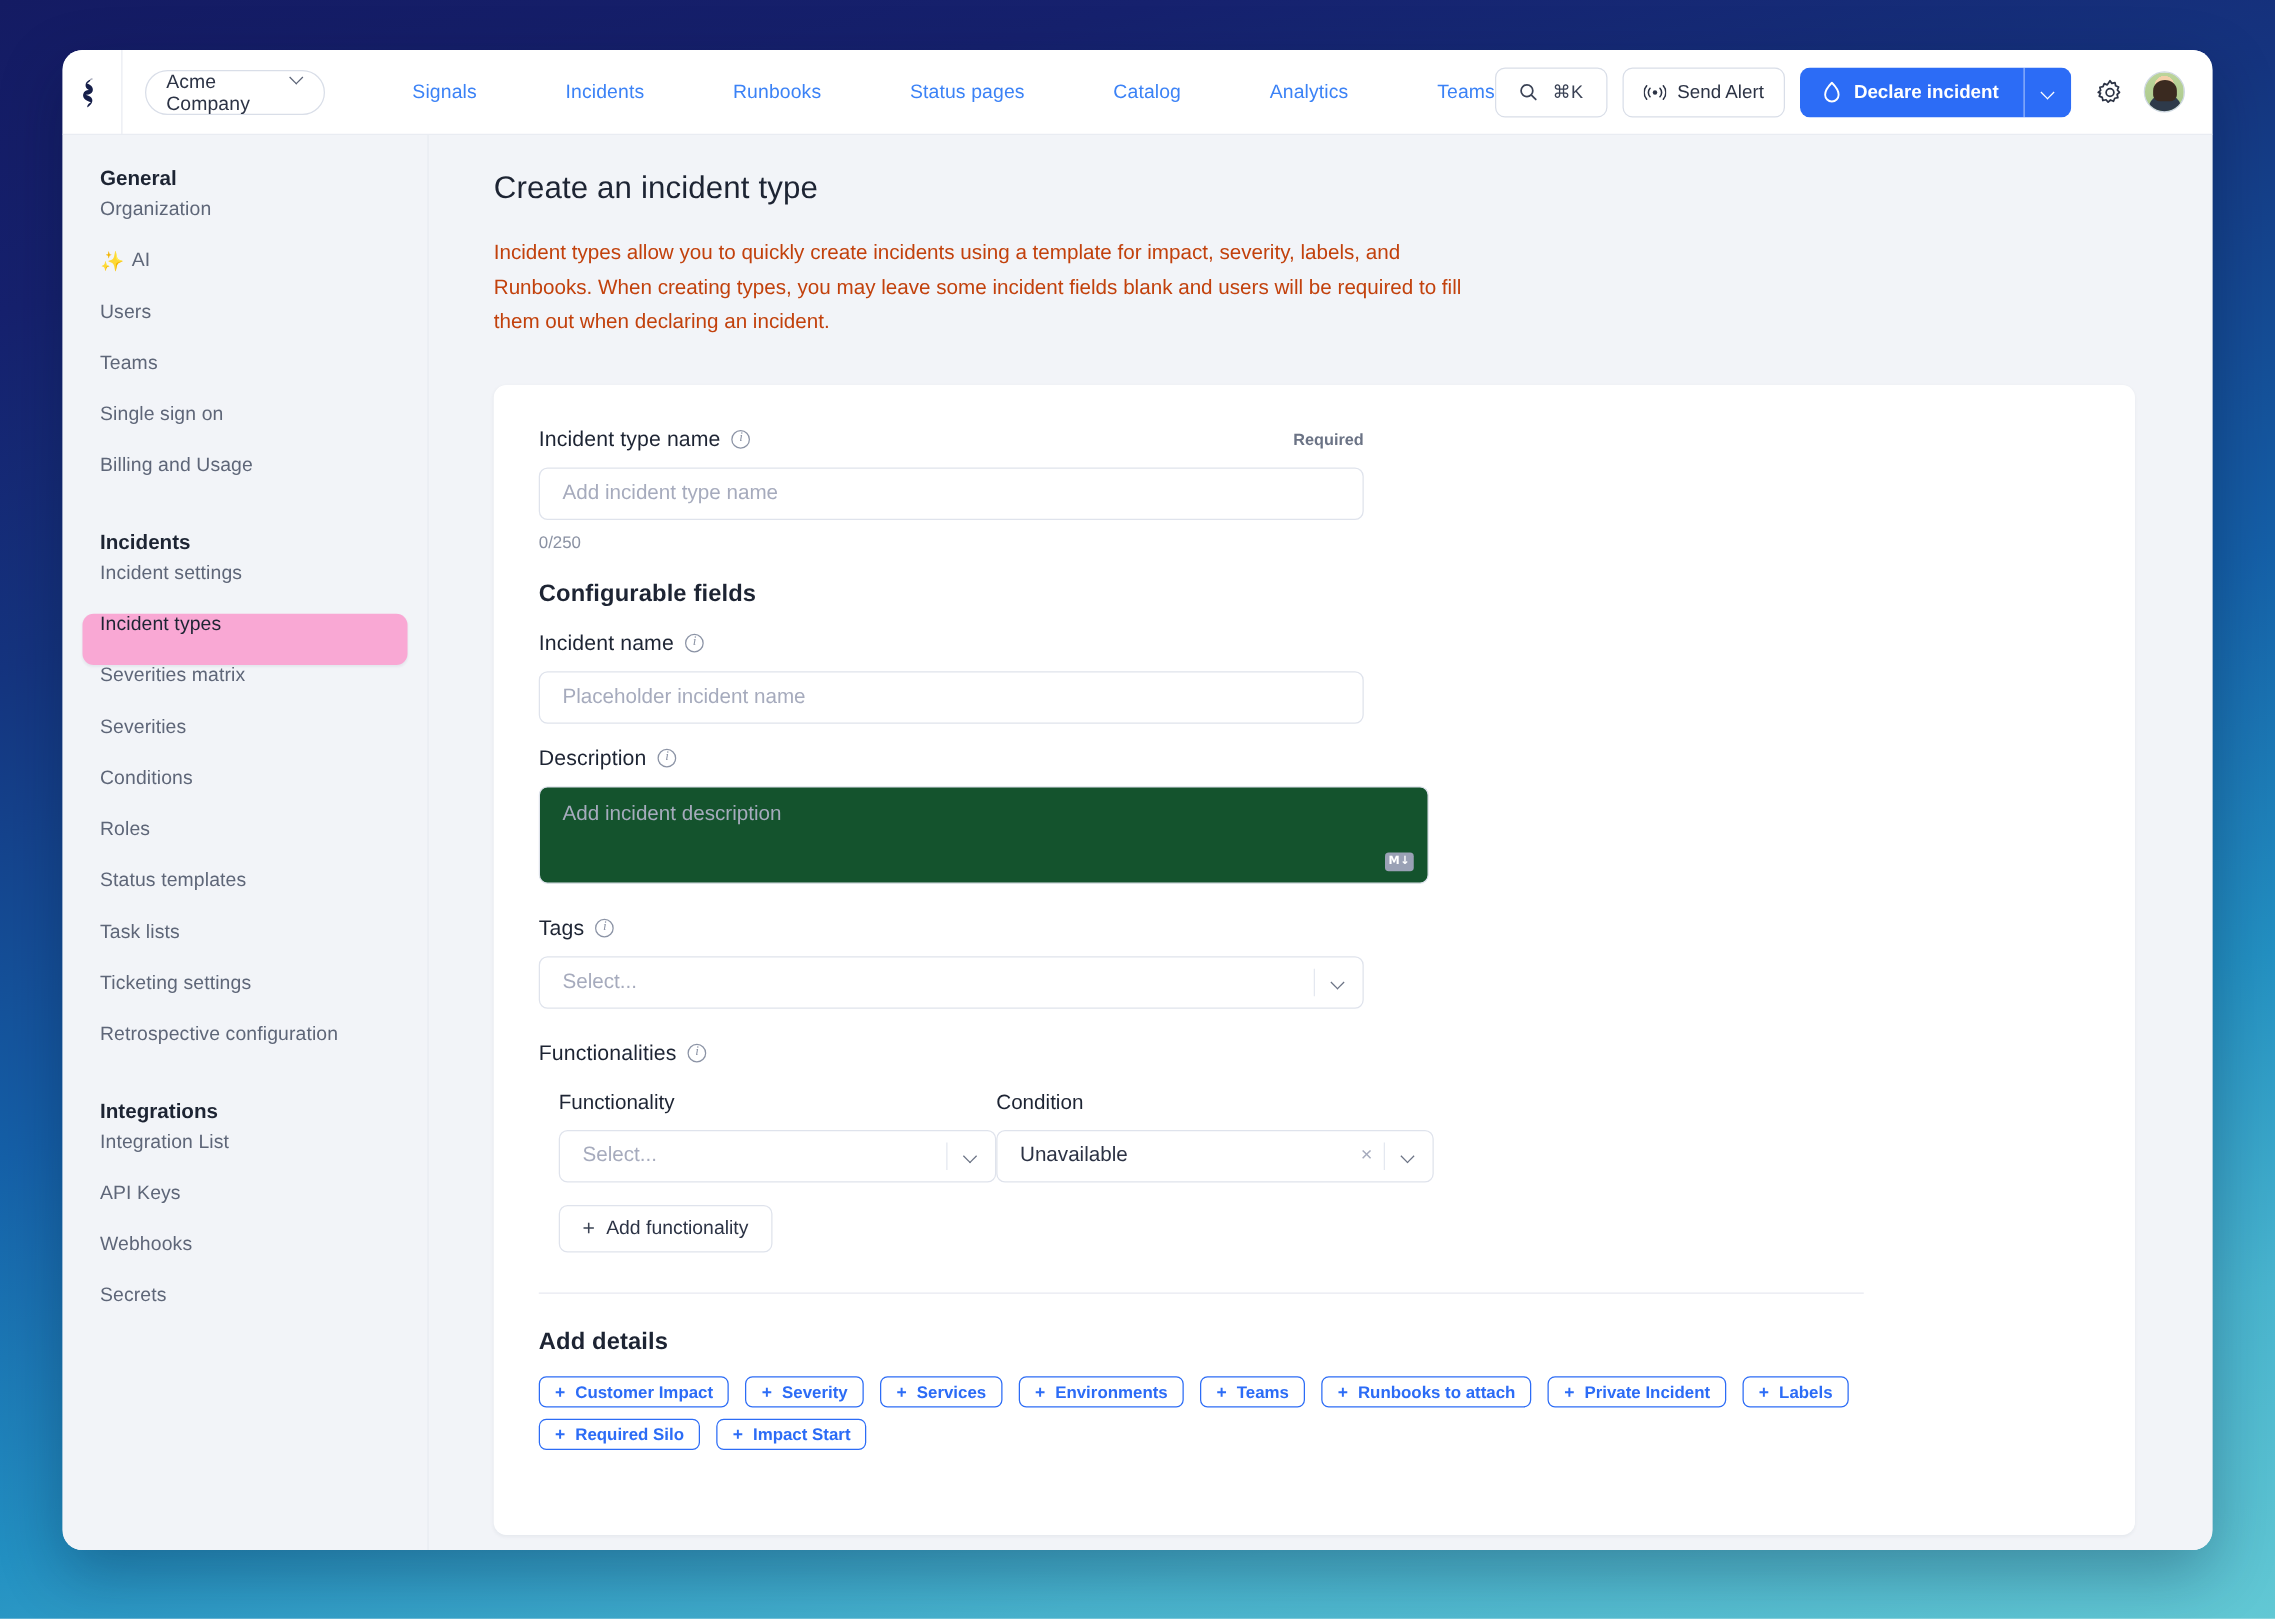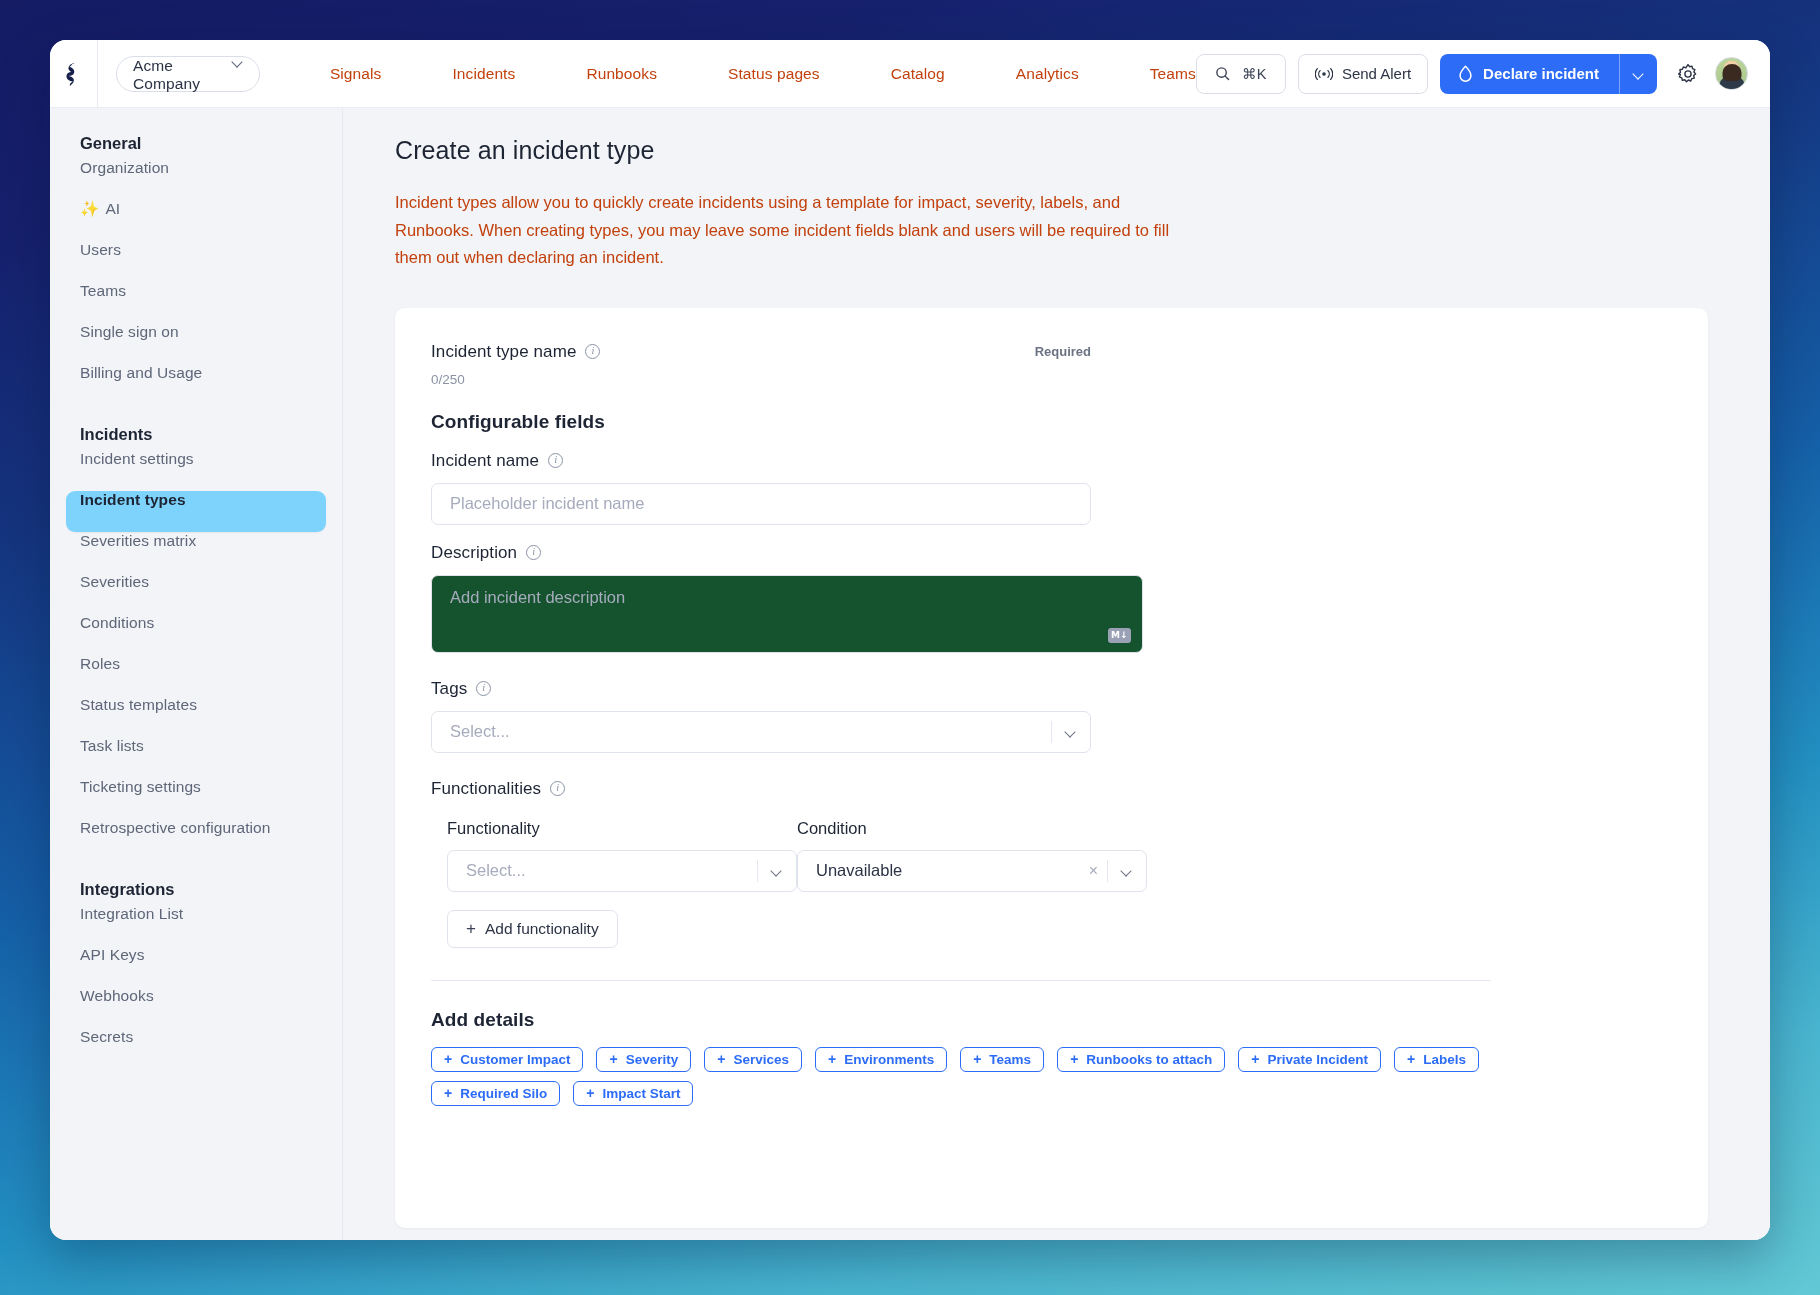--- a/index.html
+++ b/index.html
@@ -55,21 +55,21 @@
   .chev { width: 10px; height: 10px; position: relative; flex: none; }
   .chev::before {
     content:""; position:absolute; left:0; top:1px;
     width:7px; height:7px;
     border-right:1.6px solid #5c6477; border-bottom:1.6px solid #5c6477;
     transform: rotate(45deg);
   }
 
   .main-nav { display: flex; align-items: center; gap: 27px; margin-left: 26px; }
   .main-nav a {
-    font-size: 15.5px; color: #c2410c; text-decoration: none;
+    font-size: 15.5px; color: #3b82f6; text-decoration: none;
     white-space: nowrap; letter-spacing: .1px; margin-left: 44px;
   }
 
   .header-right { margin-left: auto; display: flex; align-items: center; gap: 12px; }
 
   .btn-outline {
     height: 40px; border: 1px solid #d9dee8; border-radius: 8px;
     background: #fff; display: flex; align-items: center; gap: 9px;
     padding: 0 16px; font-size: 15px; color: #2c3345; cursor: pointer;
     white-space: nowrap;
@@ -126,23 +126,22 @@
     padding: 0 0 0 14px; margin: 0 0 6px 0;
   }
   .nav-group + .nav-group { margin-top: 20px; }
   .nav-item {
     height: 41px; display: flex; align-items: flex-start;
     padding: 0 14px; border-radius: 9px;
     font-size: 15.5px; color: #5e6678; cursor: pointer;
     letter-spacing: .1px;
   }
   .nav-item.active {
-    background: #7dd3fc; color: #1d2433;
+    background: #f9a8d4; color: #1d2433;
     box-shadow: 0 1px 2px rgba(20,30,60,.06);
-    font-weight: bold;
   }
   .nav-item .spark { margin-right: 6px; }
 
   
   #content {
     flex: 1; min-width: 0;
     background: #f2f4f8;
     padding: 28px 40px 0 52px;
     overflow: hidden;
   }
@@ -411,20 +410,23 @@
 
       <h1 id="page-title">Create an incident type</h1>
       <p id="page-desc">Incident types allow you to quickly create incidents using a template for impact, severity, labels, and Runbooks. When creating types, you may leave some incident fields blank and users will be required to fill them out when declaring an incident.</p>
 
       <section class="form-card">
 
         <div class="field-label-row">
           <span class="field-label">Incident type name</span>
           <span class="info-icon">i</span>
           <span class="required-tag">Required</span>
+        </div>
+        <div class="text-input">
+          <span>Add incident type name</span>
         </div>
         <div class="char-count">0/250</div>
 
         <h2 class="section-title">Configurable fields</h2>
 
         <div class="field-block">
           <div class="field-label-row">
             <span class="field-label">Incident name</span>
             <span class="info-icon">i</span>
           </div>

